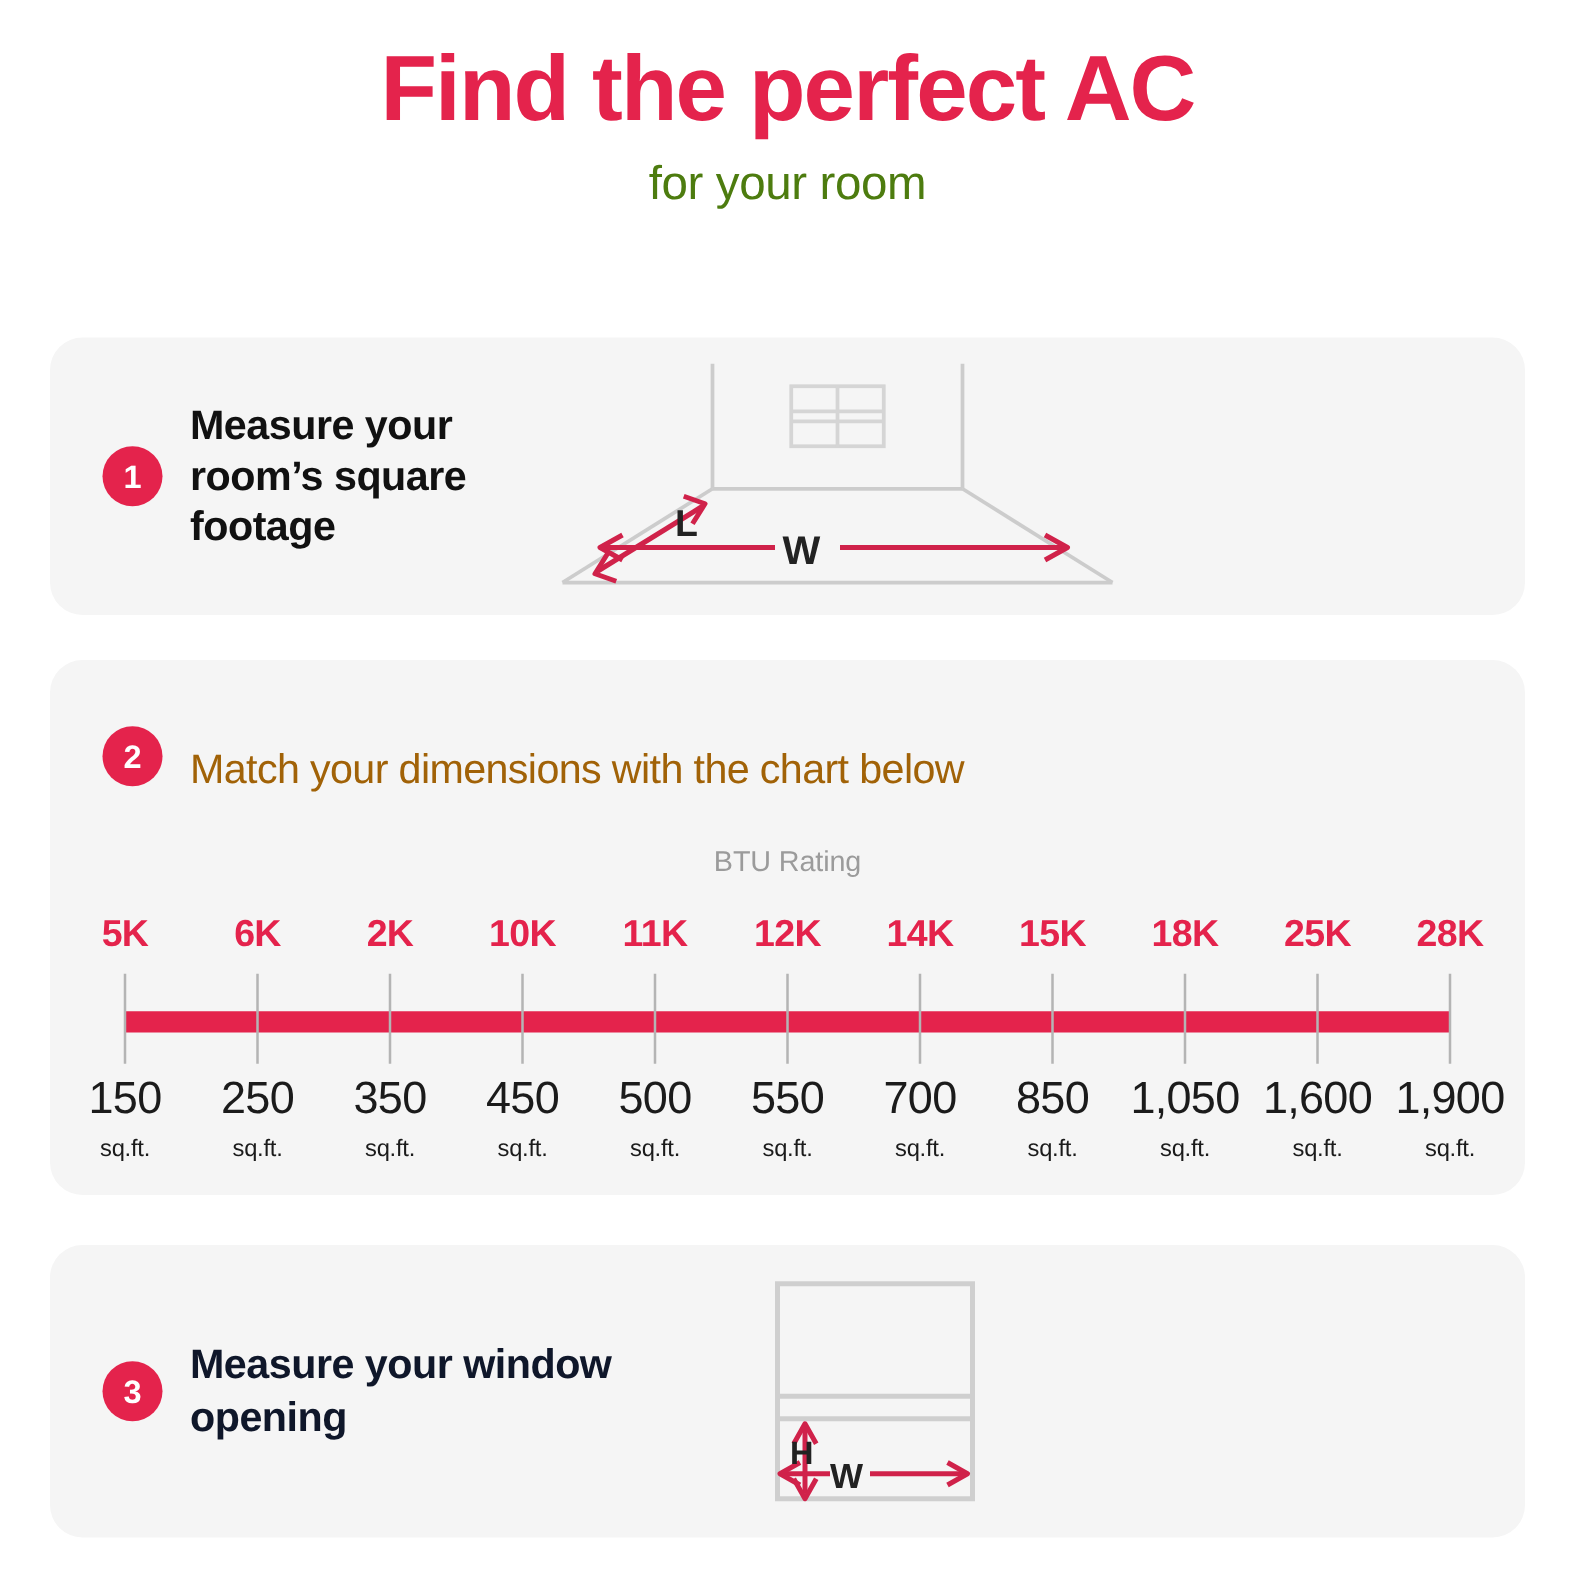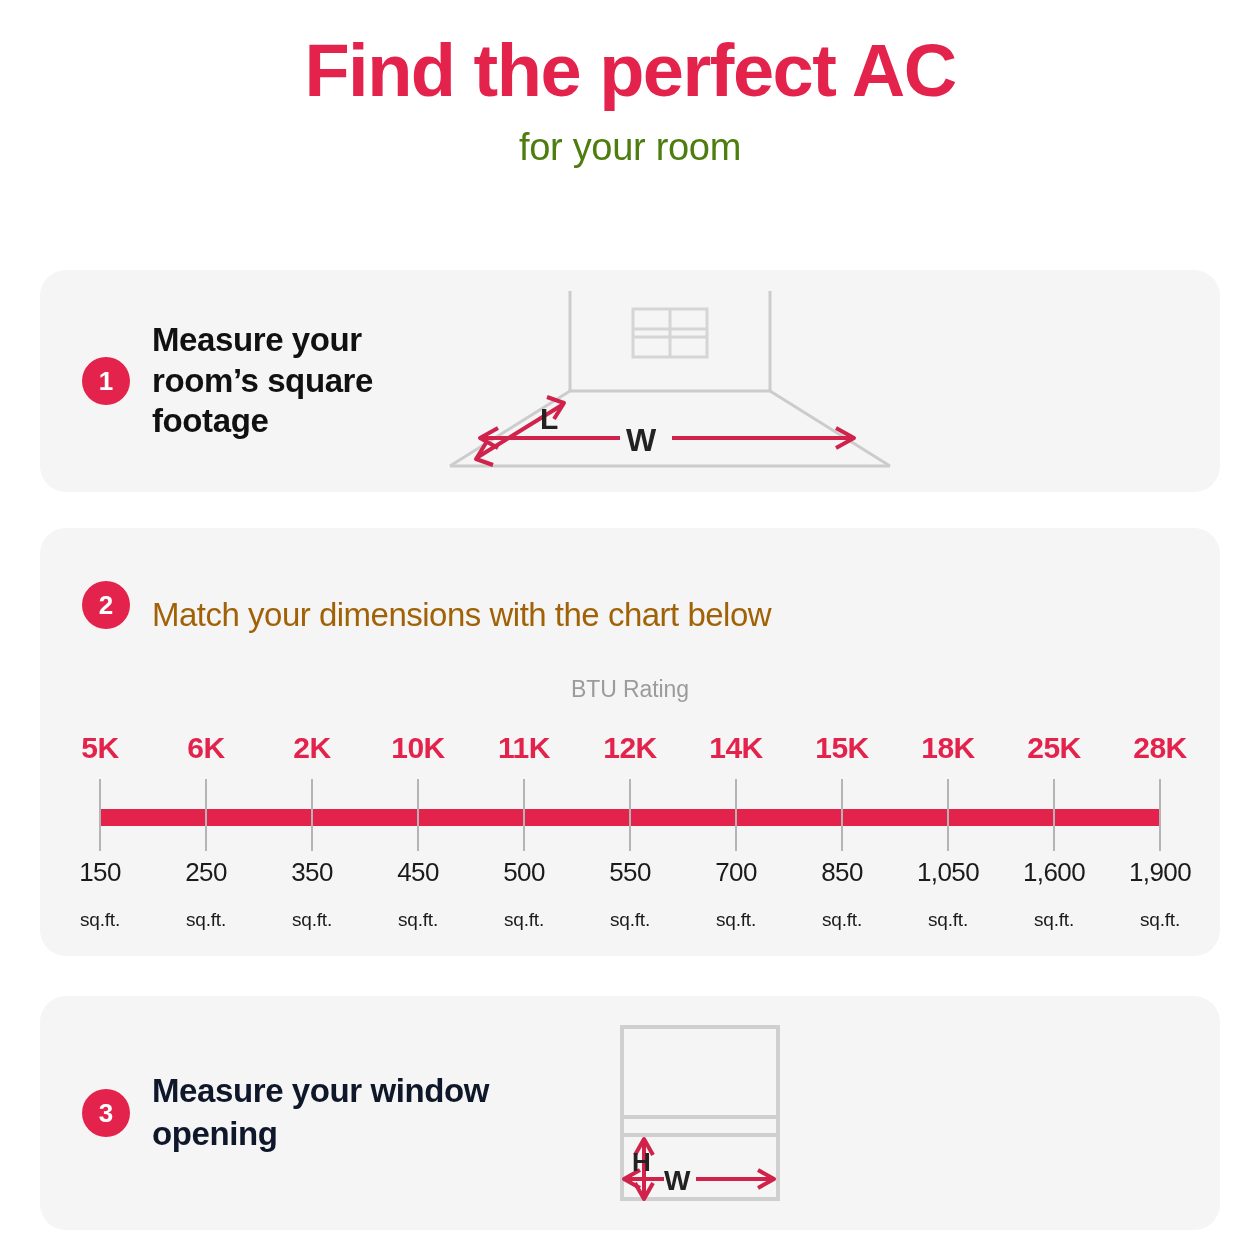--- a/index.html
+++ b/index.html
@@ -104,21 +104,21 @@
     position: absolute; top: 0; left: -60px; width: 120px;
     font-size: 30px; font-weight: bold; color: #e4234c;
     letter-spacing: -0.5px;
   }
   .tick {
     position: absolute; top: 48px; left: -1px;
     width: 2px; height: 72px; background: #b4b4b4;
   }
   .sqft-val {
     position: absolute; top: 126px; left: -70px; width: 140px;
-    font-size: 26px; color: #1b1b1b; letter-spacing: -0.6px;
+    font-size: 36px; color: #1b1b1b; letter-spacing: -0.6px;
   }
   .sqft-unit {
     position: absolute; top: 178px; left: -70px; width: 140px;
     font-size: 19px; color: #1b1b1b; letter-spacing: -0.2px;
   }
   .bar {
     position: absolute; height: 17px; background: #e4234c;
     top: 78px; border-radius: 1px;
   }
 

